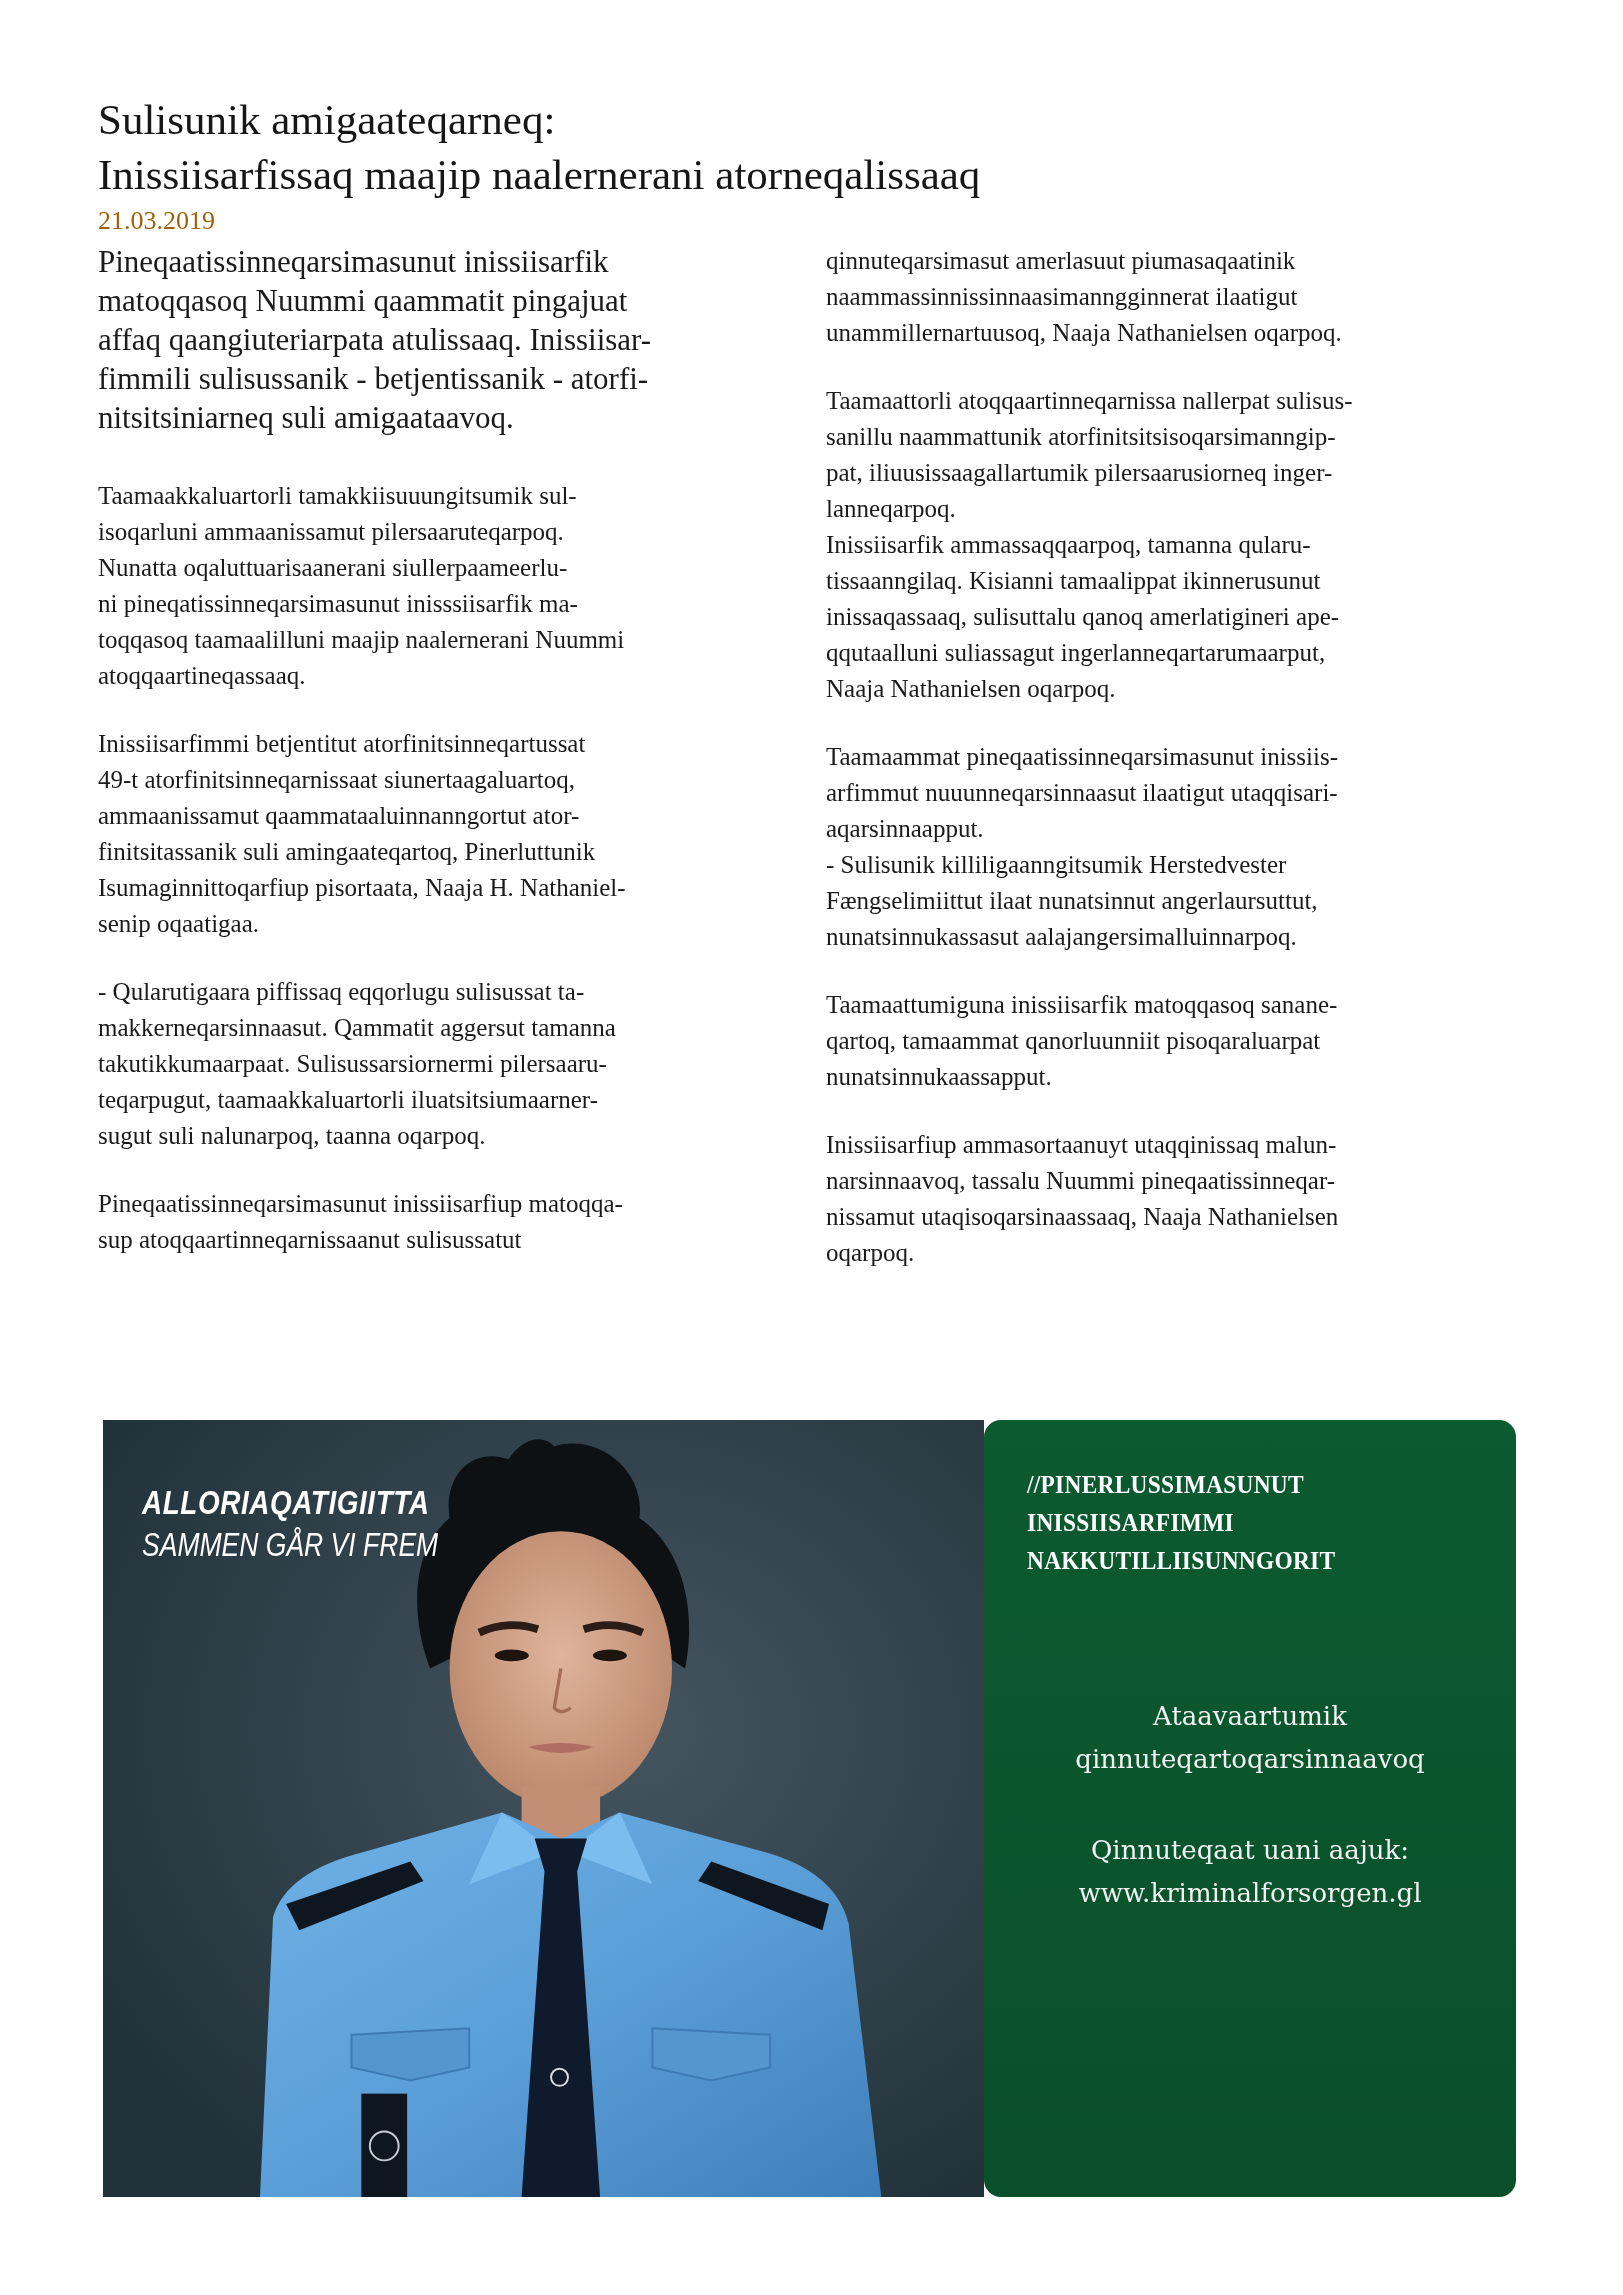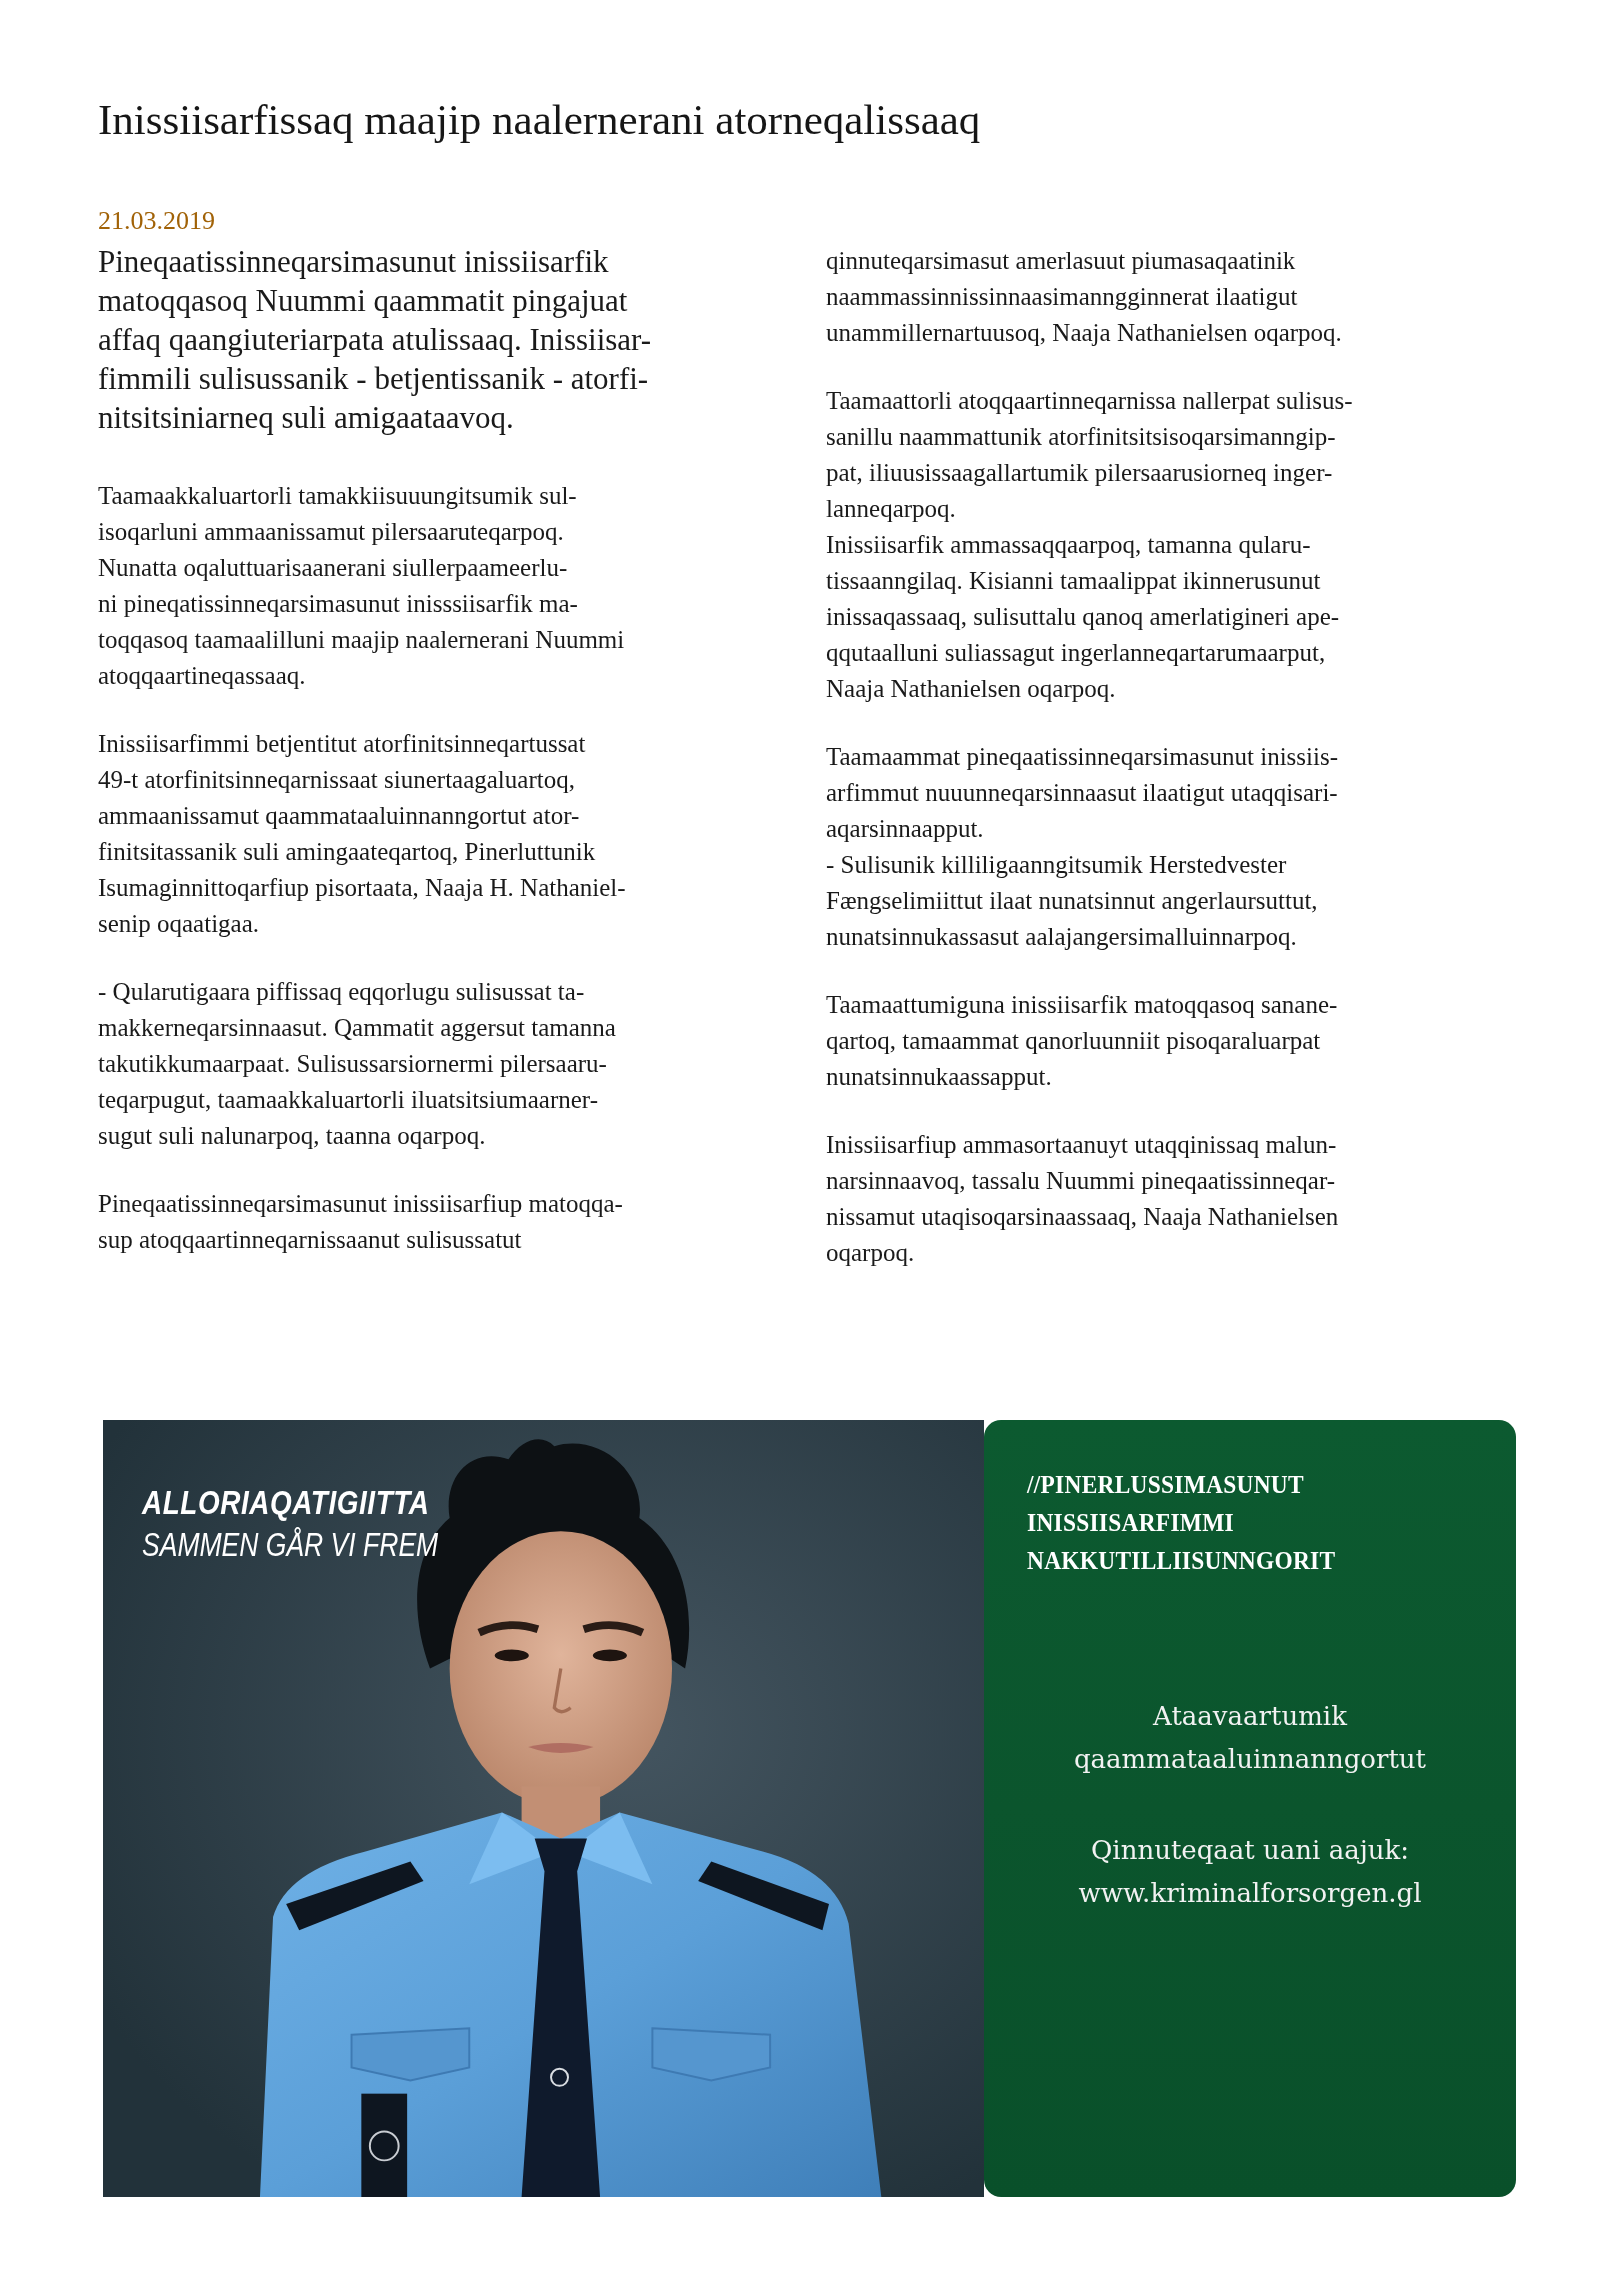--- a/index.html
+++ b/index.html
@@ -42,20 +42,21 @@
   .logo { position: absolute; left: 39px; top: 556px; width: 523px; height: 131px; }
   .logo .word { position: absolute; top: 86px; color: #ffffff; font-family: "DejaVu Sans", "Liberation Sans", sans-serif;
                 font-size: 23.6px; letter-spacing: 3.3px; }
   .logo .w1 { left: 0; }
   .logo .w2 { left: 220px; }
 </style>
 </head>
 <body>
 
 <h1 class="title">
+  <div>Sulisunik amigaateqarneq:</div>
   <div>Inissiisarfissaq maajip naalernerani atorneqalissaaq</div>
 </h1>
 <div class="date">21.03.2019</div>
 
 <div class="col col-left">
   <p class="lead">Pineqaatissinneqarsimasunut inissiisarfik
 matoqqasoq Nuummi qaammatit pingajuat
 affaq qaangiuteriarpata atulissaaq. Inissiisar-
 fimmili sulisussanik - betjentissanik - atorfi-
 nitsitsiniarneq suli amigaataavoq.</p>
@@ -167,20 +168,20 @@
   </div>
 
   <div class="ad-green">
     <div class="ad-heading">
       <div>//PINERLUSSIMASUNUT</div>
       <div>INISSIISARFIMMI</div>
       <div>NAKKUTILLIISUNNGORIT</div>
     </div>
     <div class="ad-cta">
       <div>Ataavaartumik</div>
-      <div>qaammataaluinnanngortut</div>
+      <div>qinnuteqartoqarsinnaavoq</div>
       <div class="gap"></div>
       <div>Qinnuteqaat uani aajuk:</div>
       <div>www.kriminalforsorgen.gl</div>
     </div>
   </div>
 </div>
 
 
 </body></html>

